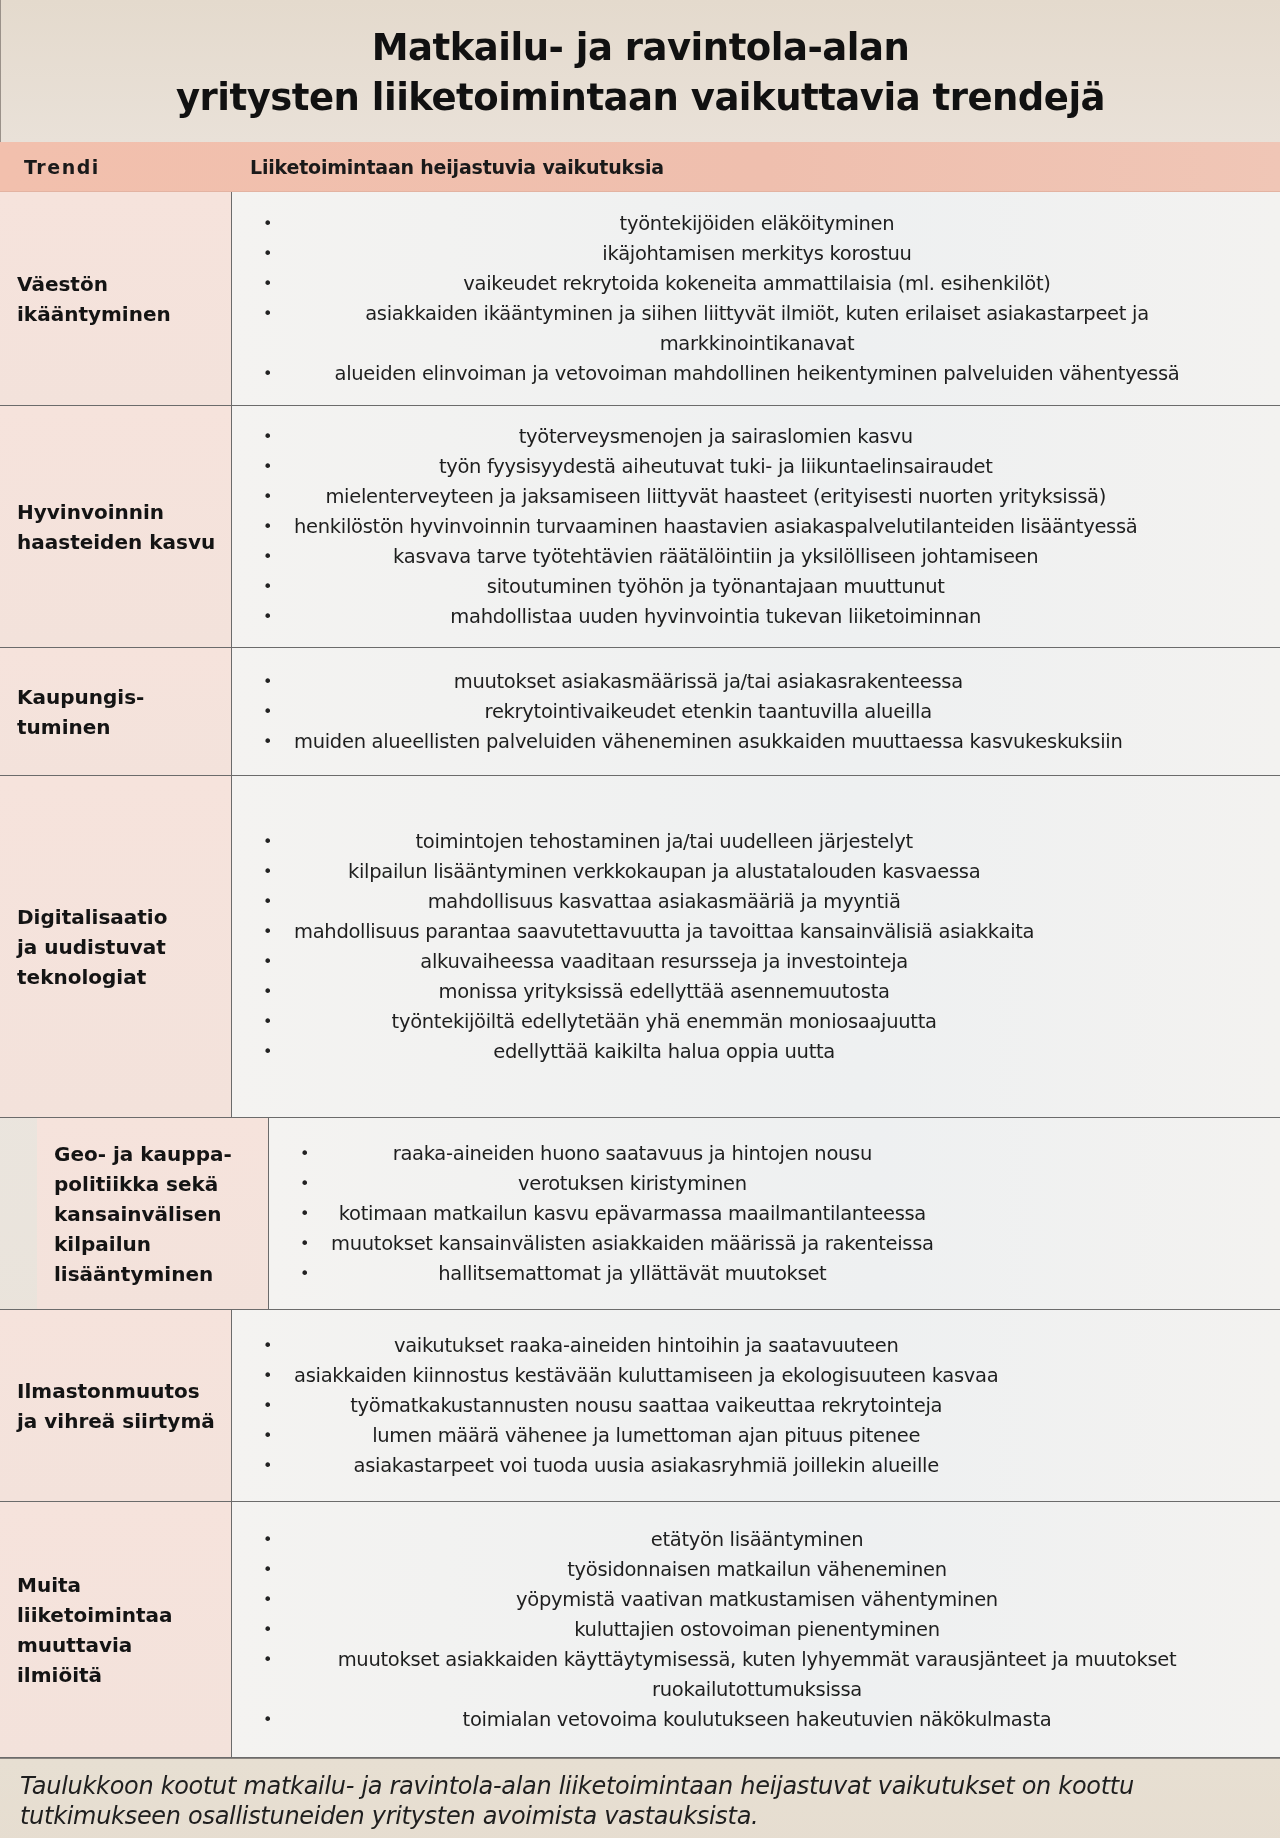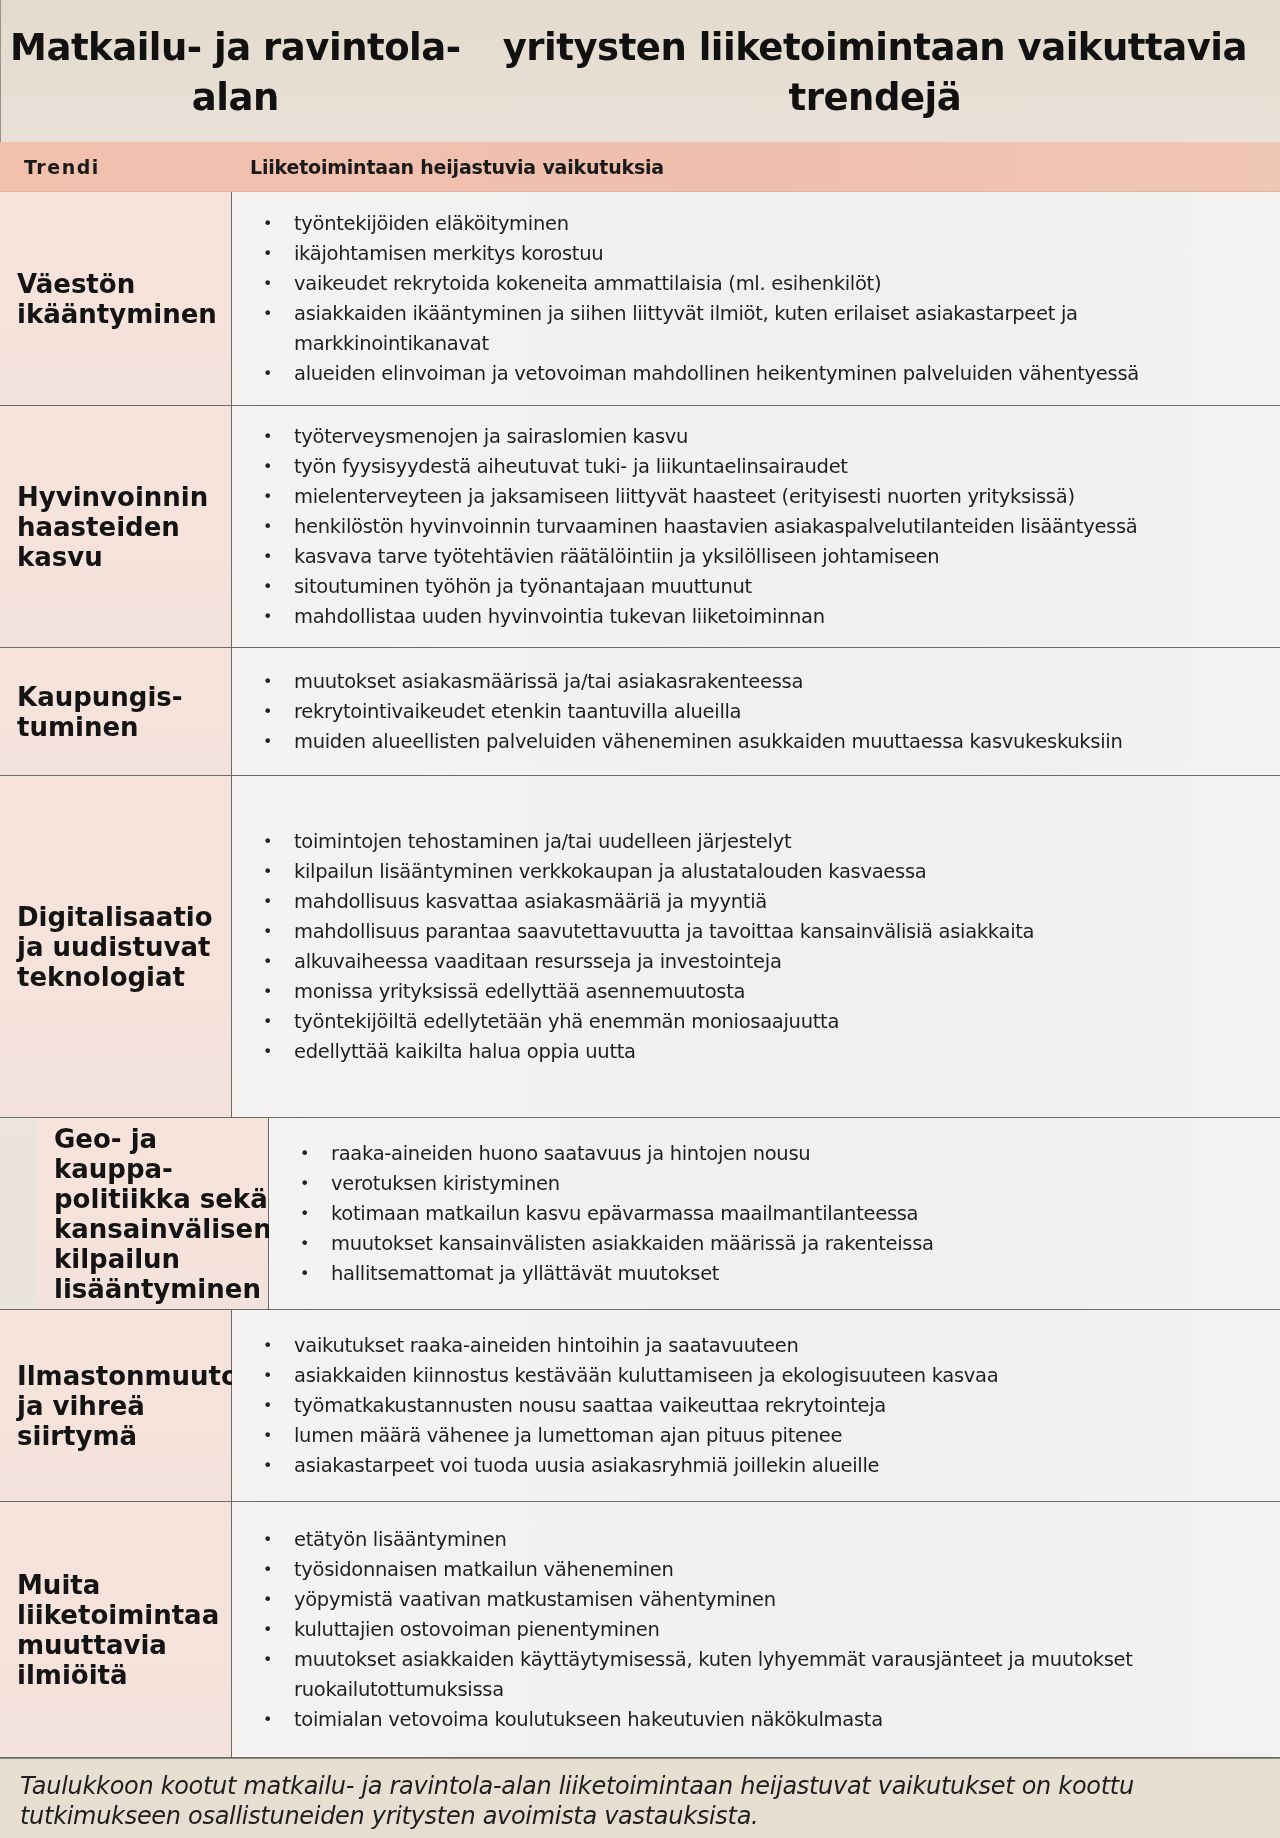--- a/index.html
+++ b/index.html
@@ -8,21 +8,21 @@
     font-family: "DejaVu Sans", sans-serif;
     color: #1a1a1a;
     background: linear-gradient(180deg, #e6dcd1 0%, #ebe6e0 50%, #e8e0d5 100%);
     position: relative;
   }
   .page { position: absolute; left: 0; top: 0; width: 1280px; height: 1838px; }
   .header {
     height: 142px; box-sizing: border-box;
     background: linear-gradient(180deg, #e4dacd 0%, #e9e1d8 100%);
     border-left: 1px solid #9a9189;
-    display: flex; flex-direction: row; align-items: center; justify-content: center;
+    display: flex; flex-direction: column; align-items: center; justify-content: center;
     padding-top: 4px;
   }
   .title-line {
     font-family: "DejaVu Sans", sans-serif; font-weight: bold;
     font-size: 37px; line-height: 50px; letter-spacing: -0.5px; color: #111;
     text-align: center;
   }
   .thead {
     height: 49px; display: flex; align-items: center;
     background: linear-gradient(90deg, #f2c0ad 0%, #efbfae 60%, #f0c6b6 100%);
@@ -30,28 +30,29 @@
   }
   .th-trend { width: 232px; box-sizing: border-box; padding-left: 24px; font-weight: bold; font-size: 19px; letter-spacing: 1.5px; }
   .th-effects { padding-left: 18px; font-weight: bold; font-size: 19px; letter-spacing: -0.2px; }
   .row { display: flex; border-bottom: 1.5px solid #6b6b6b; box-sizing: border-box; }
   .row:last-of-type { border-bottom: 1.5px solid #6b6b6b; }
   .trend-cell {
     width: 232px; flex: 0 0 232px; box-sizing: border-box;
     background: linear-gradient(180deg, #f6e3dc 0%, #f3e2db 100%);
     border-right: 1.5px solid #6b6b6b;
     display: flex; align-items: center; padding-left: 17px; padding-right: 8px;
-    font-weight: bold; font-size: 26px; line-height: 30px; color: #141414;
+    font-weight: bold; font-size: 20px; line-height: 30px; color: #141414;
   }
   .trend-cell span { white-space: pre-line; }
   .effects-cell {
     flex: 1; box-sizing: border-box;
     background: linear-gradient(90deg, #f4f3f1 0%, #eef0f1 60%, #f3f2f0 100%);
     display: flex; align-items: center;
     padding: 0 60px 0 20px;
+    text-align: center;
   }
   ul.effects { list-style: none; margin: 0; padding: 0; }
   ul.effects li {
     position: relative; padding-left: 42px;
     font-size: 19.5px; line-height: 30px; color: #1e1e1e; letter-spacing: -0.3px;
   }
   ul.effects li::before {
     content: "•"; position: absolute; left: 11px; top: 0; font-size: 16px; color: #222;
   }
   .footnote {

